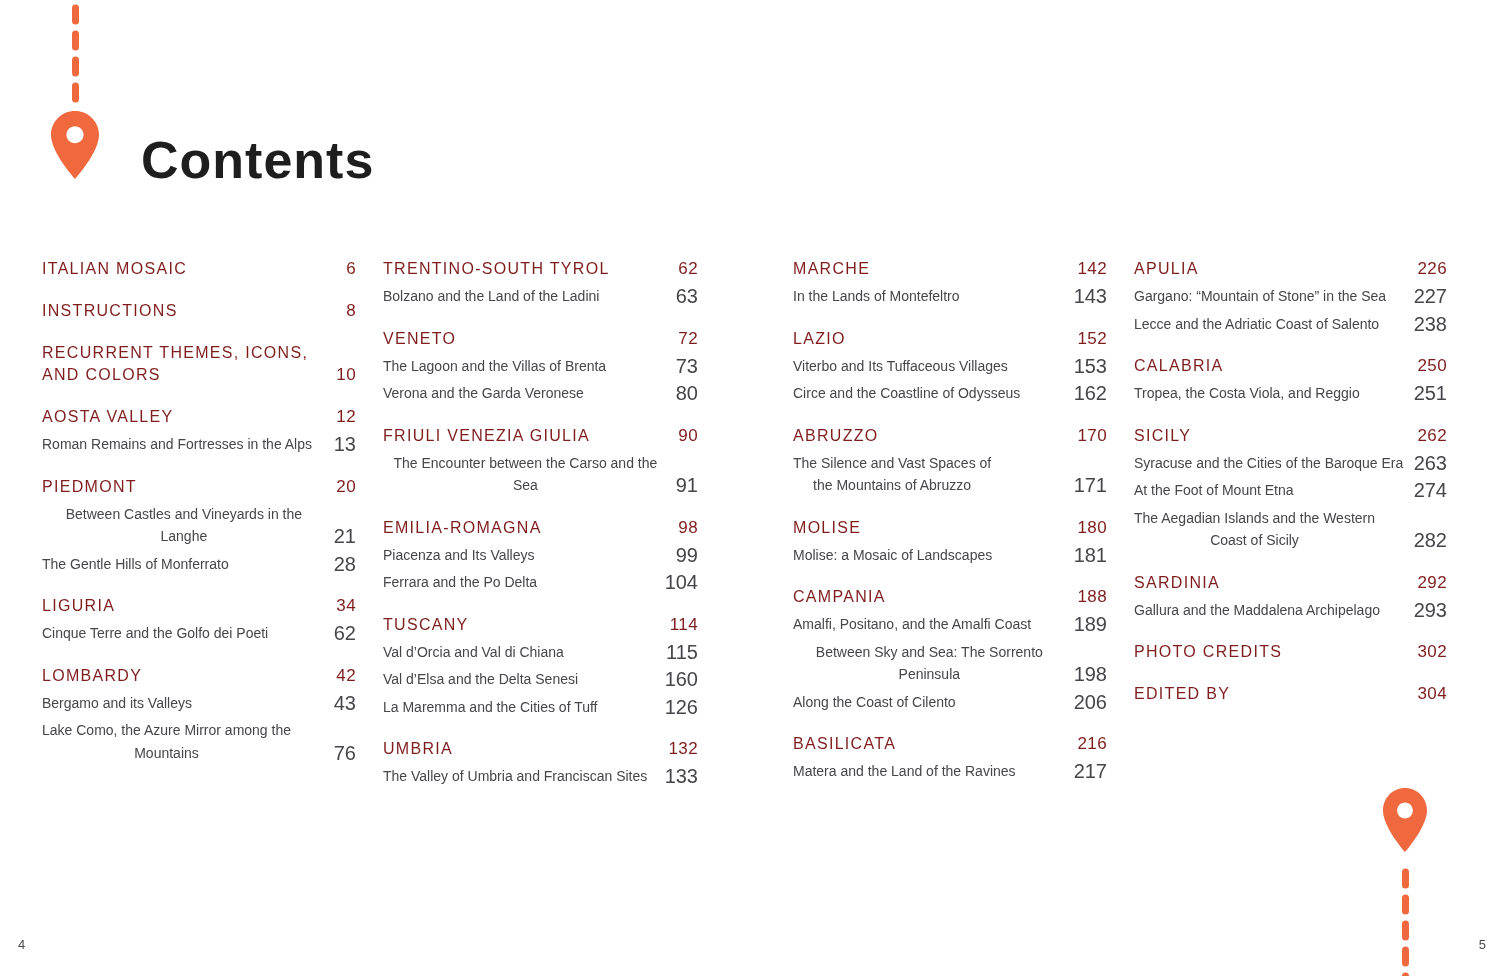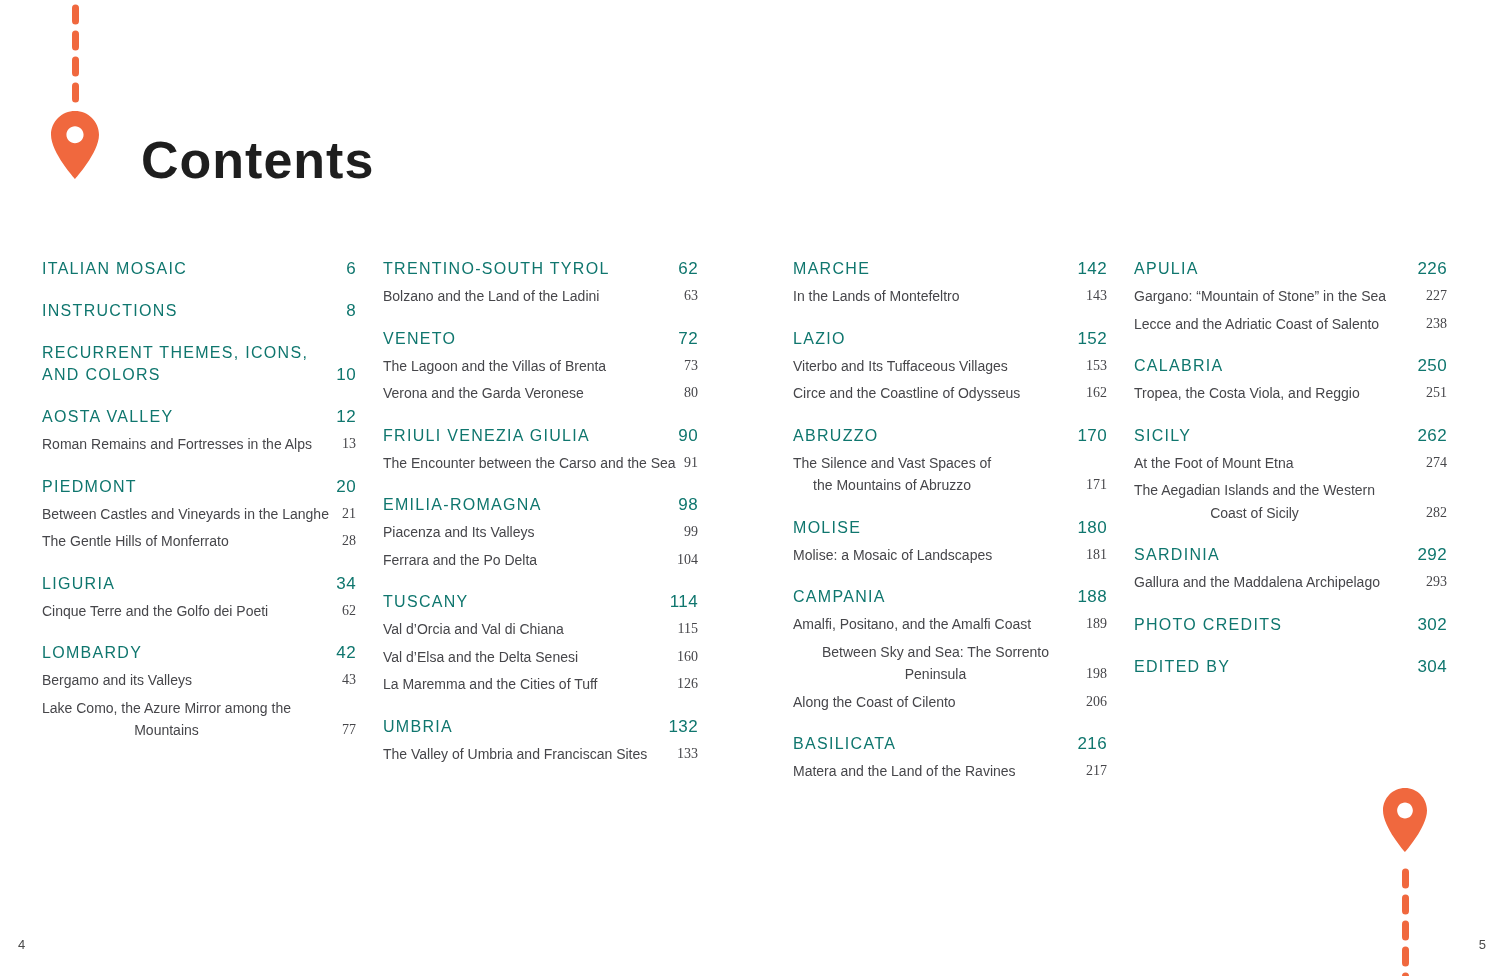--- a/index.html
+++ b/index.html
@@ -32,26 +32,26 @@
   
   .toc-col { position: absolute; top: 258px; }
   .col1 { left: 42px;   width: 314px; }
   .col2 { left: 383px;  width: 315px; }
   .col3 { left: 793px;  width: 314px; }
   .col4 { left: 1134px; width: 313px; }
   .section { margin-bottom: 20px; }
   .row { display: flex; align-items: flex-end; }
   .row .txt { white-space: pre-line; min-width: 0; }
   .row .pg  { margin-left: auto; padding-left: 8px; text-align: right; flex: none; }
-  .head { margin-bottom: 4px; color: #0f766e; justify-content: flex-end; }
+  .head { margin-bottom: 4px; color: #7f1d1d; justify-content: flex-end; }
   .head .txt { font-size: 16px; line-height: 22px; letter-spacing: 1.3px; }
   .head .pg  { font-size: 17px; line-height: 22px; letter-spacing: 0.4px; }
   .entry { margin-top: 5px; color: #46464a; }
   .entry .txt { font-size: 14px; line-height: 22.5px; text-align: center; }
-  .entry .pg  { font-size: 14px; line-height: 22.5px; font-family: Liberation Serif, serif; }
+  .entry .pg  { font-size: 20px; line-height: 22.5px; }
   
   .folio {
     position: absolute;
     bottom: 24px;
     font-size: 13px;
     color: #4a4a4a;
   }
   #folio-left  { left: 18px; }
   #folio-right { right: 14px; }
 </style>
@@ -130,21 +130,21 @@
             <span class="txt">LOMBARDY</span>
             <span class="pg">42</span>
           </div>
           <div class="row entry">
             <span class="txt">Bergamo and its Valleys</span>
             <span class="pg">43</span>
           </div>
           <div class="row entry">
             <span class="txt">Lake Como, the Azure Mirror among the
 Mountains</span>
-            <span class="pg">77</span>
+            <span class="pg">76</span>
           </div>
         </div>
       </div>
       <div class="toc-col col2">
         <div class="section">
           <div class="row head">
             <span class="txt">TRENTINO-SOUTH TYROL</span>
             <span class="pg">62</span>
           </div>
           <div class="row entry">
@@ -318,20 +318,24 @@
             <span class="txt">Tropea, the Costa Viola, and Reggio</span>
             <span class="pg">251</span>
           </div>
         </div>
         <div class="section">
           <div class="row head">
             <span class="txt">SICILY</span>
             <span class="pg">262</span>
           </div>
           <div class="row entry">
+            <span class="txt">Syracuse and the Cities of the Baroque Era</span>
+            <span class="pg">263</span>
+          </div>
+          <div class="row entry">
             <span class="txt">At the Foot of Mount Etna</span>
             <span class="pg">274</span>
           </div>
           <div class="row entry">
             <span class="txt">The Aegadian Islands and the Western
 Coast of Sicily</span>
             <span class="pg">282</span>
           </div>
         </div>
         <div class="section">

